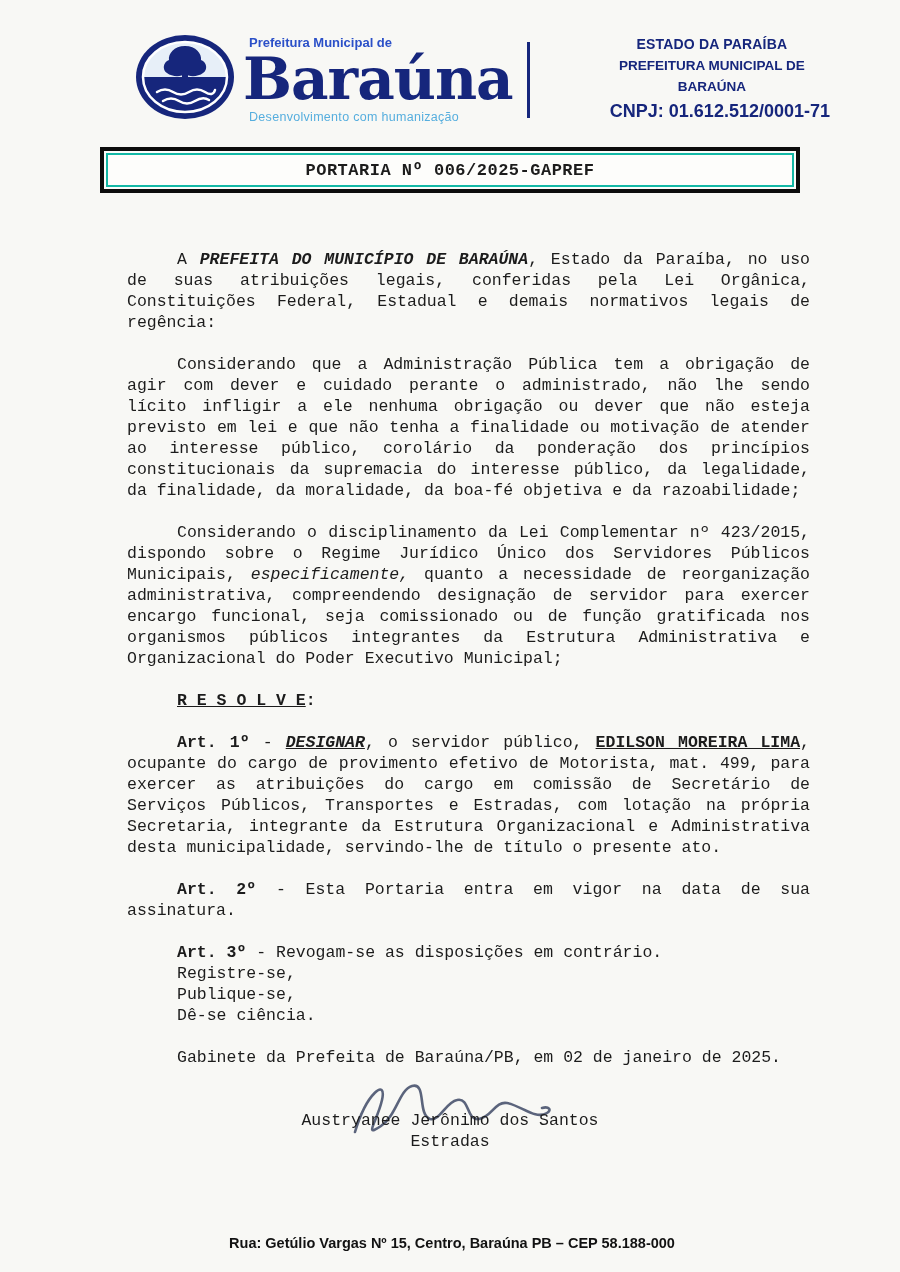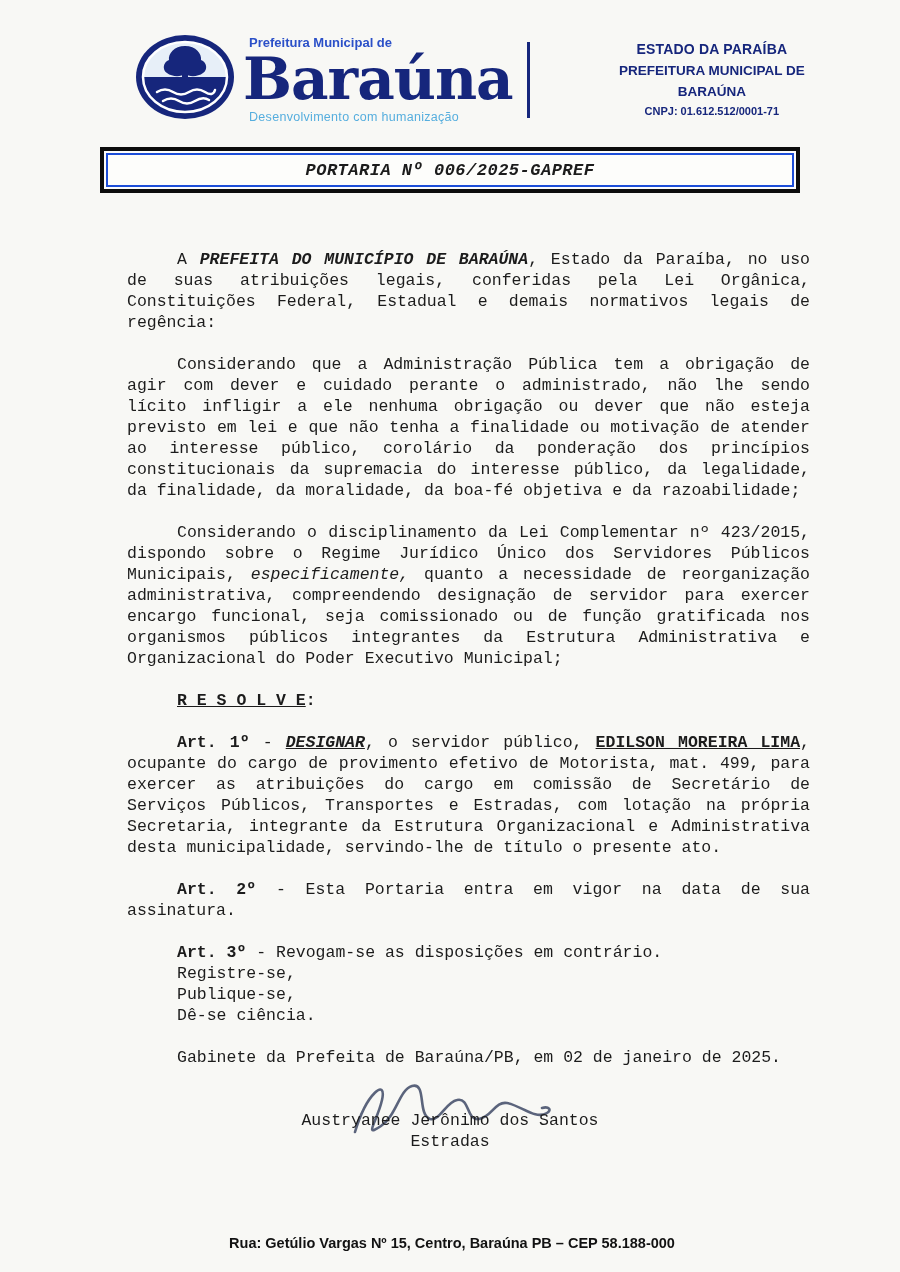--- a/index.html
+++ b/index.html
@@ -40,30 +40,30 @@
     width:3px;height:76px;background:var(--navy,#16267c);
     margin:0 16px 0 14px;flex:0 0 auto;
   }
   .hdr-right{
     font-family:"Liberation Sans", sans-serif;
     font-weight:bold;color:var(--navy,#16267c);
     text-align:center;line-height:1.55;margin-left:48px;
   }
   .hdr-line1{font-size:14px;letter-spacing:.2px;}
   .hdr-line2{font-size:13.5px;}
-  .hdr-line3{font-size:11px;}
+  .hdr-line3{font-size:18px;text-align:right;}
   
   .title-box{
     width:688px;margin:22px auto 0 auto;
     border:4px solid #0d0d0d;background:#fdfdfb;padding:2px;
   }
   .title-inner{
-    border:2px solid #1d4ed8;
+    border:2px solid #14b8a6;
     text-align:center;padding:6px 0 5px 0;
-    font-weight:bold;font-size:17px;letter-spacing:.5px;font-style:italic;
+    font-weight:bold;font-size:17px;letter-spacing:.5px;
   }
   
   .doc-body{
     margin:56px 90px 0 127px;
     font-size:16.5px;line-height:21px;
     text-align:justify;
   }
   .para{margin:0;}
   .para.gap{margin-top:21px;}
   .para.indent{text-indent:50px;}

